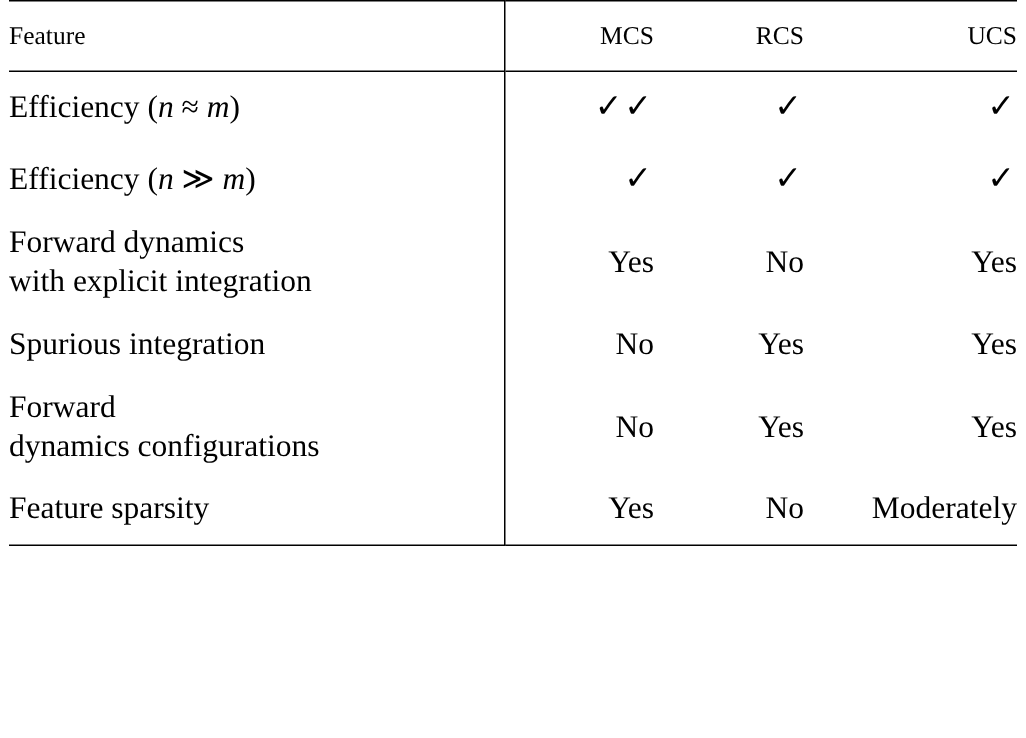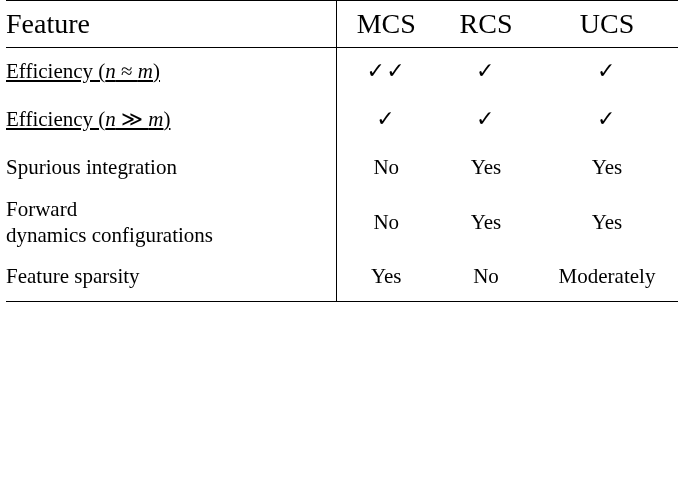--- a/index.html
+++ b/index.html
@@ -42,43 +42,43 @@
   .rule-bot td { border-bottom: 1.6px solid #000; }
 
   .feature-cell {
     text-align: left;
     padding-left: 10px;
     font-size: 21px;
     line-height: 1.22;
     border-right: 1.1px solid #000;
   }
   .val-cell {
-    text-align: center;
+    text-align: right;
     font-size: 21px;
     line-height: 1.22;
   }
   thead .feature-cell, thead .val-cell {
-    font-size: 28px;
+    font-size: 17px;
   }
   thead tr td { height: 46px; }
   tbody tr { height: 48px; }
   tbody tr.two-line { height: 62px; }
   .mathi { font-style: italic; }
   .check {
     display: inline-block;
     font-size: 22px;
     line-height: 1;
     letter-spacing: 0.06em;
     font-family: "DejaVu Sans", sans-serif;
   }
   .two-line .feature-cell .l1,
   .two-line .feature-cell .l2 {
     display: block;
   }
-  .nowrap { white-space: nowrap; text-decoration: underline; }
+  .nowrap { white-space: nowrap; }
 </style>
 </head>
 <body>
 
 <div class="sheet">
   <table class="cmp">
     <colgroup>
       <col class="c-feature">
       <col class="c-mcs">
       <col class="c-rcs">
@@ -102,20 +102,29 @@
         <td class="val-cell"><span class="check">✓</span></td>
       </tr>
       <tr>
         <td class="feature-cell">
           <span class="nowrap">Efficiency (<span class="mathi">n</span> ≫ <span class="mathi">m</span>)</span>
         </td>
         <td class="val-cell"><span class="check">✓</span></td>
         <td class="val-cell"><span class="check">✓</span></td>
         <td class="val-cell"><span class="check">✓</span></td>
       </tr>
+      <tr class="two-line">
+        <td class="feature-cell">
+          <span class="l1">Forward dynamics</span>
+          <span class="l2">with explicit integration</span>
+        </td>
+        <td class="val-cell">Yes</td>
+        <td class="val-cell">No</td>
+        <td class="val-cell">Yes</td>
+      </tr>
       <tr>
         <td class="feature-cell">Spurious integration</td>
         <td class="val-cell">No</td>
         <td class="val-cell">Yes</td>
         <td class="val-cell">Yes</td>
       </tr>
       <tr class="two-line">
         <td class="feature-cell">
           <span class="l1">Forward</span>
           <span class="l2">dynamics configurations</span>

